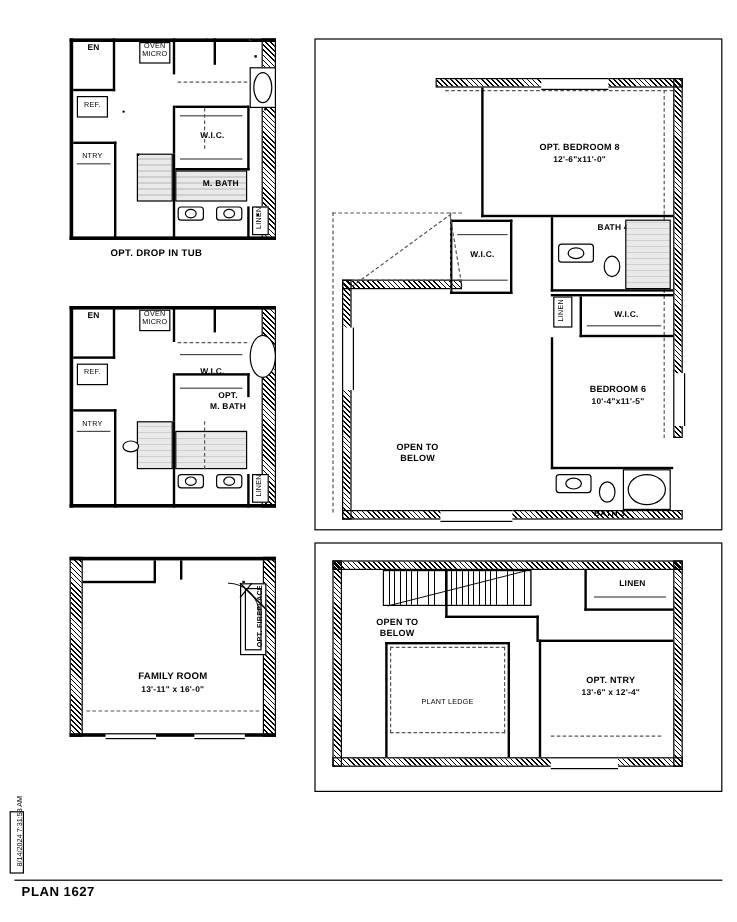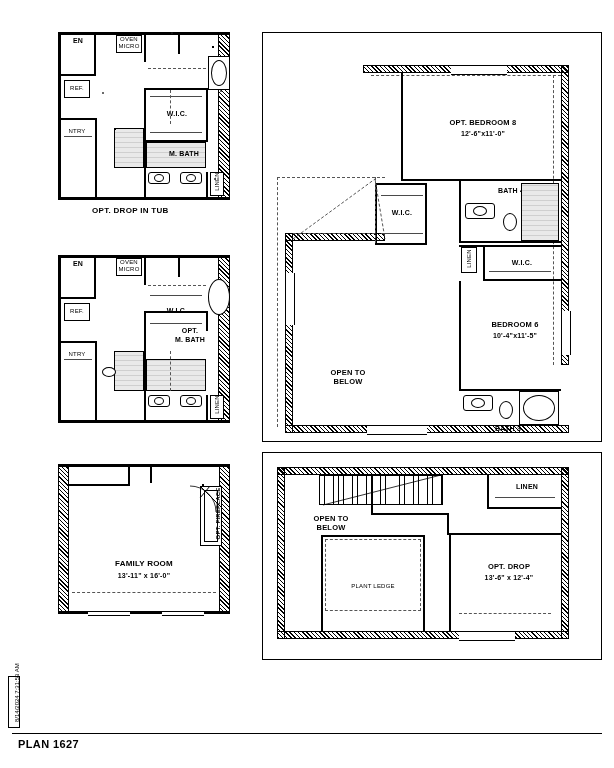--- a/index.html
+++ b/index.html
@@ -284,21 +284,21 @@
     <div class="wall" style="left:58px;top:82px;width:2px;height:96px;"></div>
     <div class="wall" style="left:160px;top:82px;width:2px;height:96px;"></div>
 
     <div class="wall" style="left:224px;top:22px;width:2px;height:34px;"></div>
     <div class="wall" style="left:224px;top:54px;width:74px;height:2px;"></div>
     <div class="lbl big" style="left:230px;top:30px;width:68px;font-size:7px;">LINEN</div>
     <div class="thin" style="left:232px;top:44px;width:60px;height:1px;"></div>
 
     <div class="wall" style="left:186px;top:80px;width:112px;height:2px;"></div>
     <div class="wall" style="left:186px;top:80px;width:2px;height:98px;"></div>
-    <div class="lbl big" style="left:196px;top:110px;width:100px;font-size:7.5px;">OPT. DROP</div>
+    <div class="lbl big" style="left:196px;top:110px;width:100px;font-size:7.5px;">OPT. NTRY</div>
     <div class="lbl" style="left:196px;top:121px;width:100px;font-weight:bold;font-size:7px;">13'-6" x 12'-4"</div>
     <div class="dashh" style="left:196px;top:160px;width:92px;"></div>
     <div class="wall" style="left:196px;top:178px;width:56px;height:8px;background:#fff;border-top:1px solid #000;border-bottom:1px solid #000;"></div>
     <div class="wall" style="left:190px;top:14px;width:0;height:0;"></div>
     <div class="wall" style="left:26px;top:100px;width:0;height:0;"></div>
   </div>
 
   <div class="sidestamp" style="left:14px;top:722px;">8/14/2024 7:31:53 AM</div>
   <div class="blk" style="left:8px;top:676px;width:12px;height:52px;border:1px solid #000;"></div>
 

